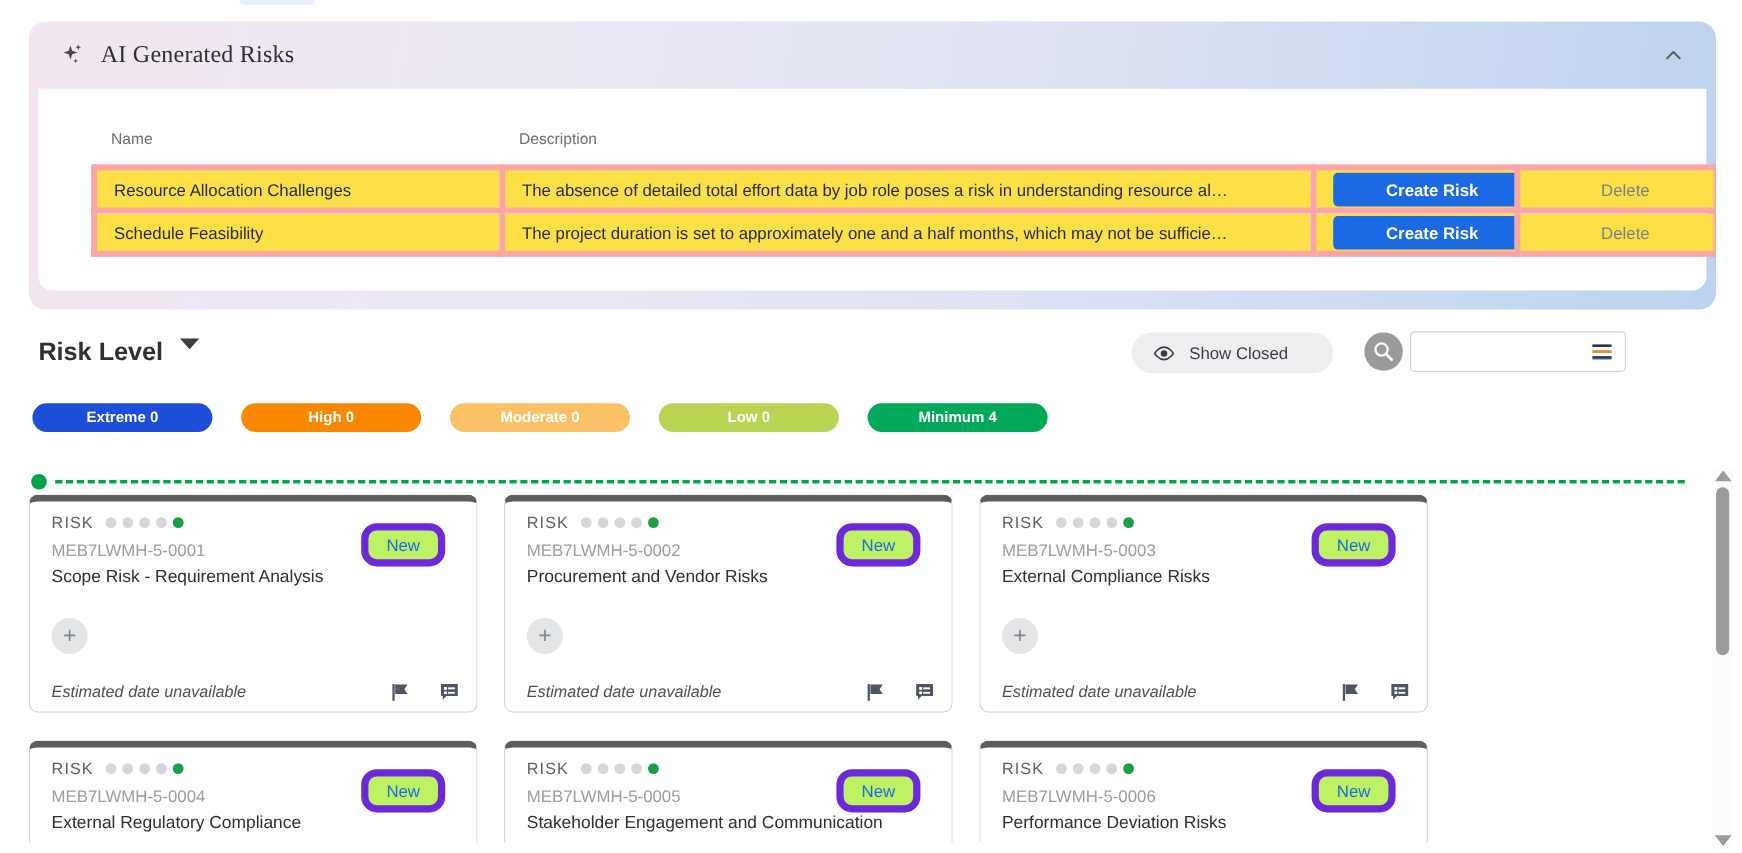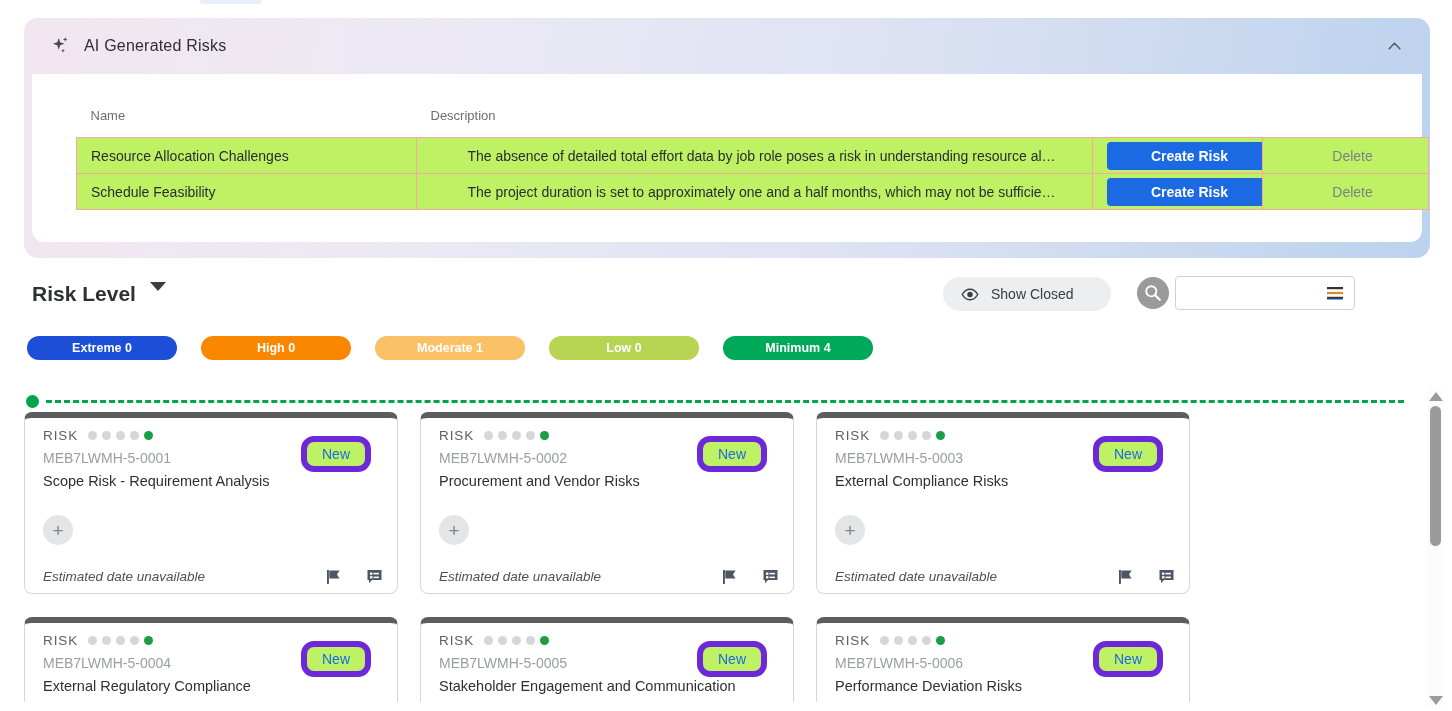--- a/index.html
+++ b/index.html
@@ -36,23 +36,24 @@
     align-items: center;
     padding: 0 22px 0 26px;
   }
   .ai-spark {
     width: 22px; height: 22px;
     margin-right: 12px;
     flex: 0 0 auto;
     display: block;
   }
   .ai-title {
-    font-size: 16px;
+    font-size: 20px;
     color: #2e2e33;
     letter-spacing: .2px;
+    font-family: Liberation Serif, serif;
   }
   .ai-collapse {
     margin-left: auto;
     width: 28px; height: 28px;
     display: flex; align-items: center; justify-content: center;
     cursor: pointer;
   }
   .chev {
     width: 13px; height: 8px;
     display: block;
@@ -80,31 +81,31 @@
     font-size: 13px;
     color: #6b6f76;
     padding: 0 0 14px 14px;
     border: none;
   }
   .ai-table td {
     font-size: 14px;
     color: #2c2c30;
     height: 36px;
     padding: 0 0 0 14px;
-    border: 1px solid #fca5a5;
-    background: #bef264;
+    border: 5px solid #fca5a5;
+    background: #fde047;
     white-space: nowrap;
     overflow: hidden;
     text-overflow: ellipsis;
   }
   .col-name { width: 340px; }
   .col-desc { width: 676px; }
   .col-create { width: 170px; }
   .col-del { width: 166px; }
-  .td-desc { color: #33353a; text-align: center; }
+  .td-desc { color: #33353a; }
   .td-create { text-align: center; padding: 0; }
   .td-del { text-align: center; padding: 0; color: #7b7f86; font-size: 14px; }
 
   .btn-create {
     display: inline-block;
     background: #1b6ae4;
     color: #ffffff;
     font-size: 14px;
     font-weight: bold;
     border: none;
@@ -439,21 +440,21 @@
 </div>
 
 <div class="pills">
   <div class="pill" style="background:#1d4ed8">
     <span>Extreme 0</span>
   </div>
   <div class="pill" style="background:#f98700">
     <span>High 0</span>
   </div>
   <div class="pill" style="background:#fbc166">
-    <span>Moderate 1</span>
+    <span>Moderate 0</span>
   </div>
   <div class="pill" style="background:#b7d452">
     <span>Low 0</span>
   </div>
   <div class="pill" style="background:#00a859">
     <span>Minimum 4</span>
   </div>
 </div>
 
 <div class="timeline">

